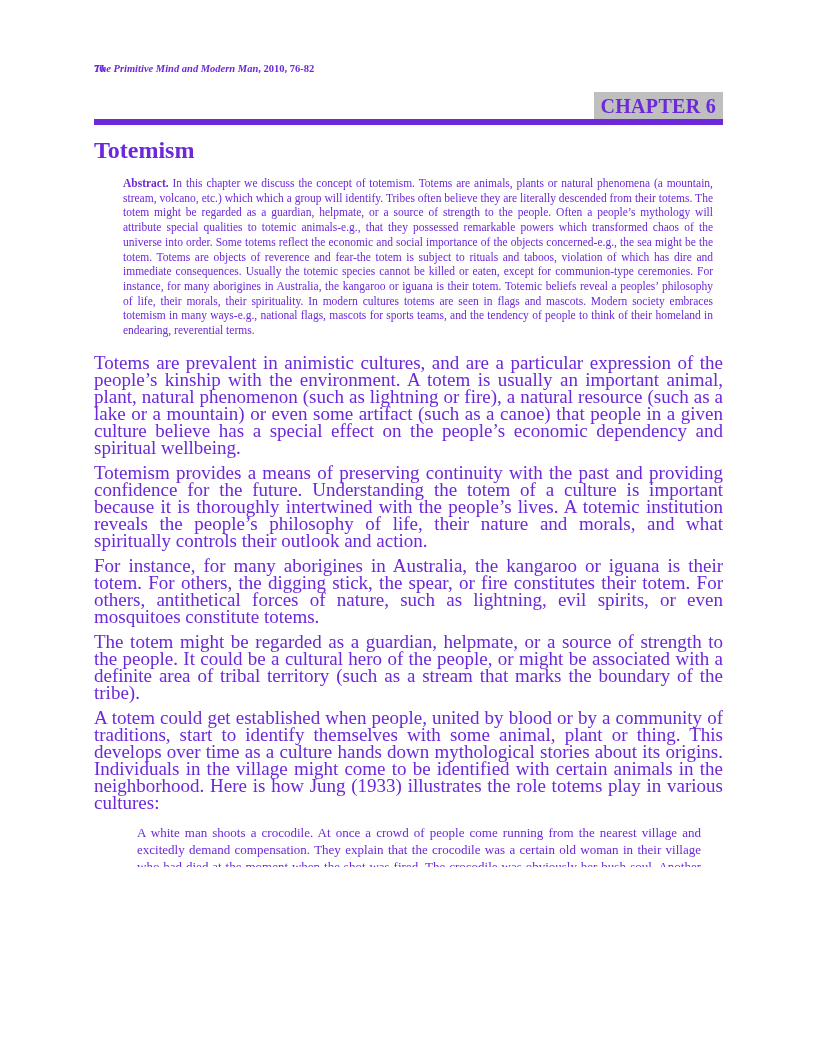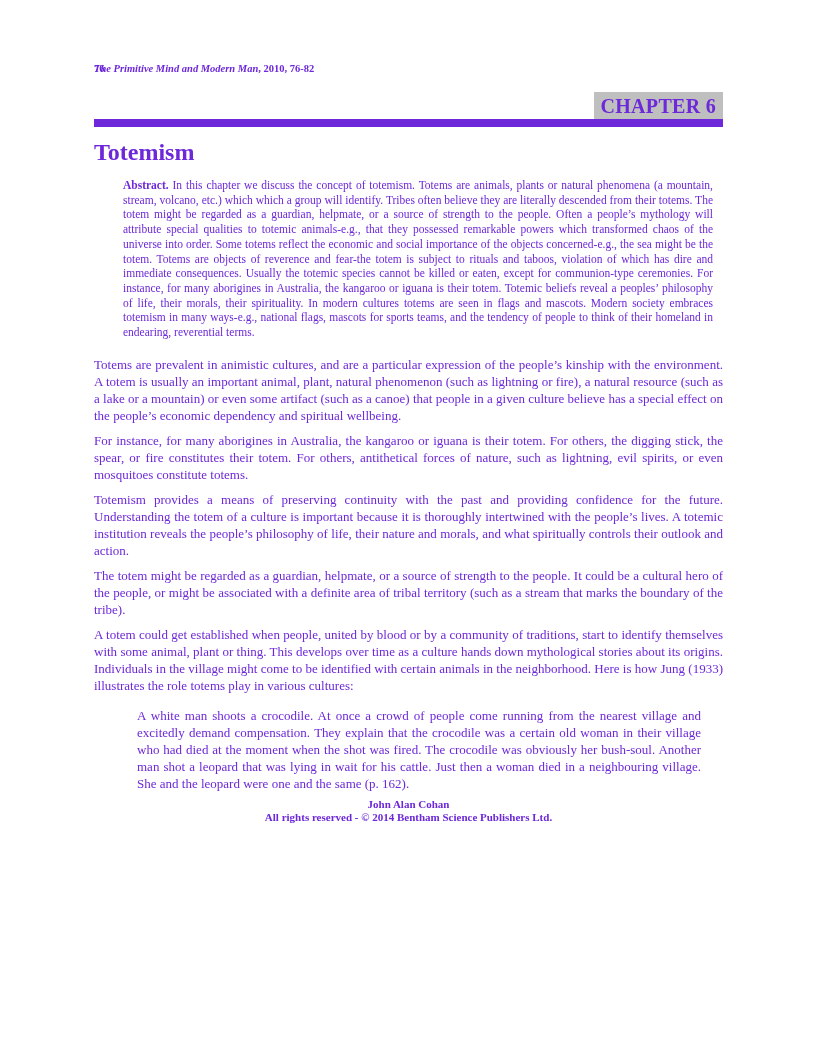--- a/index.html
+++ b/index.html
@@ -36,21 +36,21 @@
     position: absolute;
     left: 0;
     right: 0;
     text-align: left;
     white-space: nowrap;
   }
   .running-title .book { font-style: italic; }
   
   .chapter-banner {
     margin-top: 16px;
-    border-bottom: 8px solid #6d28d9;
+    border-bottom: 6px solid #6d28d9;
     text-align: right;
     line-height: 0;
   }
   .chapter-box {
     display: inline-block;
     background: #bfbfbf;
     font-size: 20px;
     font-weight: bold;
     line-height: 24px;
     padding: 2px 7px 1px 7px;
@@ -75,21 +75,21 @@
   .section-heading {
     margin: 19px 0 0 0;
     font-size: 13px;
     font-weight: bold;
     line-height: 15px;
     letter-spacing: 0.2px;
   }
   
   .body-para {
     margin: 8px 0 0 0;
-    font-size: 13px;
+    font-size: 19px;
     line-height: 17px;
     text-align: justify;
   }
   .force-justify { text-align-last: justify; }
   
   .block-quote {
     margin: 13px 22px 0 43px;
     font-size: 13px;
     line-height: 17px;
     text-align: justify;
@@ -116,22 +116,22 @@
   <div class="chapter-banner">
     <span class="chapter-box">CHAPTER 6</span>
   </div>
 
   <h1 class="chapter-title">Totemism</h1>
 
   <p class="abstract"><span class="abstract-label">Abstract.</span> <span>In this chapter we discuss the concept of totemism. Totems are animals, plants or natural phenomena (a mountain, stream, volcano, etc.) which which a group will identify. Tribes often believe they are literally descended from their totems. The totem might be regarded as a guardian, helpmate, or a source of strength to the people. Often a people’s mythology will attribute special qualities to totemic animals-e.g., that they possessed remarkable powers which transformed chaos of the universe into order. Some totems reflect the economic and social importance of the objects concerned-e.g., the sea might be the totem. Totems are objects of reverence and fear-the totem is subject to rituals and taboos, violation of which has dire and immediate consequences. Usually the totemic species cannot be killed or eaten, except for communion-type ceremonies. For instance, for many aborigines in Australia, the kangaroo or iguana is their totem. Totemic beliefs reveal a peoples’ philosophy of life, their morals, their spirituality. In modern cultures totems are seen in flags and mascots. Modern society embraces totemism in many ways-e.g., national flags, mascots for sports teams, and the tendency of people to think of their homeland in endearing, reverential terms.</span></p>
 
 
   <p class="body-para">Totems are prevalent in animistic cultures, and are a particular expression of the people’s kinship with the environment. A totem is usually an important animal, plant, natural phenomenon (such as lightning or fire), a natural resource (such as a lake or a mountain) or even some artifact (such as a canoe) that people in a given culture believe has a special effect on the people’s economic dependency and spiritual wellbeing.</p>
+  <p class="body-para">Totemism provides a means of preserving continuity with the past and providing confidence for the future. Understanding the totem of a culture is important because it is thoroughly intertwined with the people’s lives. A totemic institution reveals the people’s philosophy of life, their nature and morals, and what spiritually controls their outlook and action.</p>
   <p class="body-para">For instance, for many aborigines in Australia, the kangaroo or iguana is their totem. For others, the digging stick, the spear, or fire constitutes their totem. For others, antithetical forces of nature, such as lightning, evil spirits, or even mosquitoes constitute totems.</p>
-  <p class="body-para">Totemism provides a means of preserving continuity with the past and providing confidence for the future. Understanding the totem of a culture is important because it is thoroughly intertwined with the people’s lives. A totemic institution reveals the people’s philosophy of life, their nature and morals, and what spiritually controls their outlook and action.</p>
   <p class="body-para">The totem might be regarded as a guardian, helpmate, or a source of strength to the people. It could be a cultural hero of the people, or might be associated with a definite area of tribal territory (such as a stream that marks the boundary of the tribe).</p>
   <p class="body-para">A totem could get established when people, united by blood or by a community of traditions, start to identify themselves with some animal, plant or thing. This develops over time as a culture hands down mythological stories about its origins. Individuals in the village might come to be identified with certain animals in the neighborhood. Here is how Jung (1933) illustrates the role totems play in various cultures:</p>
 
   <blockquote class="block-quote">A white man shoots a crocodile. At once a crowd of people come running from the nearest village and excitedly demand compensation. They explain that the crocodile was a certain old woman in their village who had died at the moment when the shot was fired. The crocodile was obviously her bush-soul. Another man shot a leopard that was lying in wait for his cattle. Just then a woman died in a neighbouring village. She and the leopard were one and the same (p. 162).</blockquote>
 
 
   <footer class="page-footer">
     <div>John Alan Cohan</div>
     <div>All rights reserved - © 2014 Bentham Science Publishers Ltd.</div>
   </footer>

